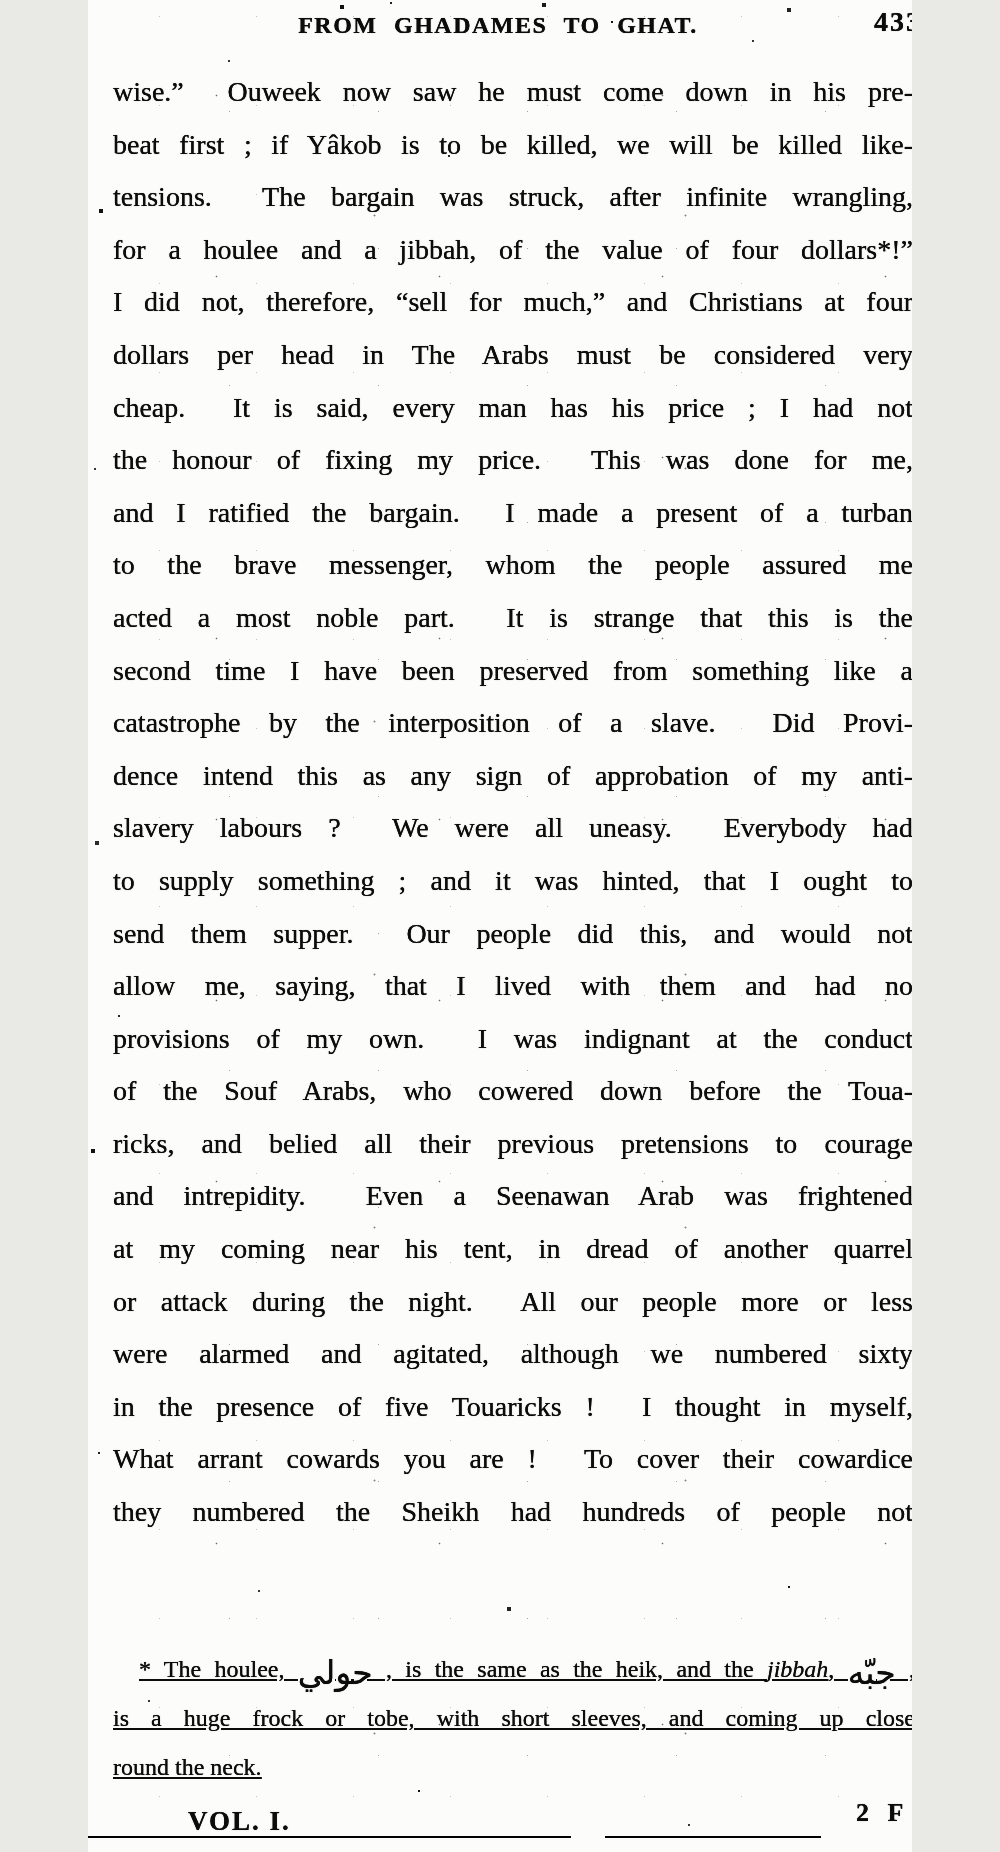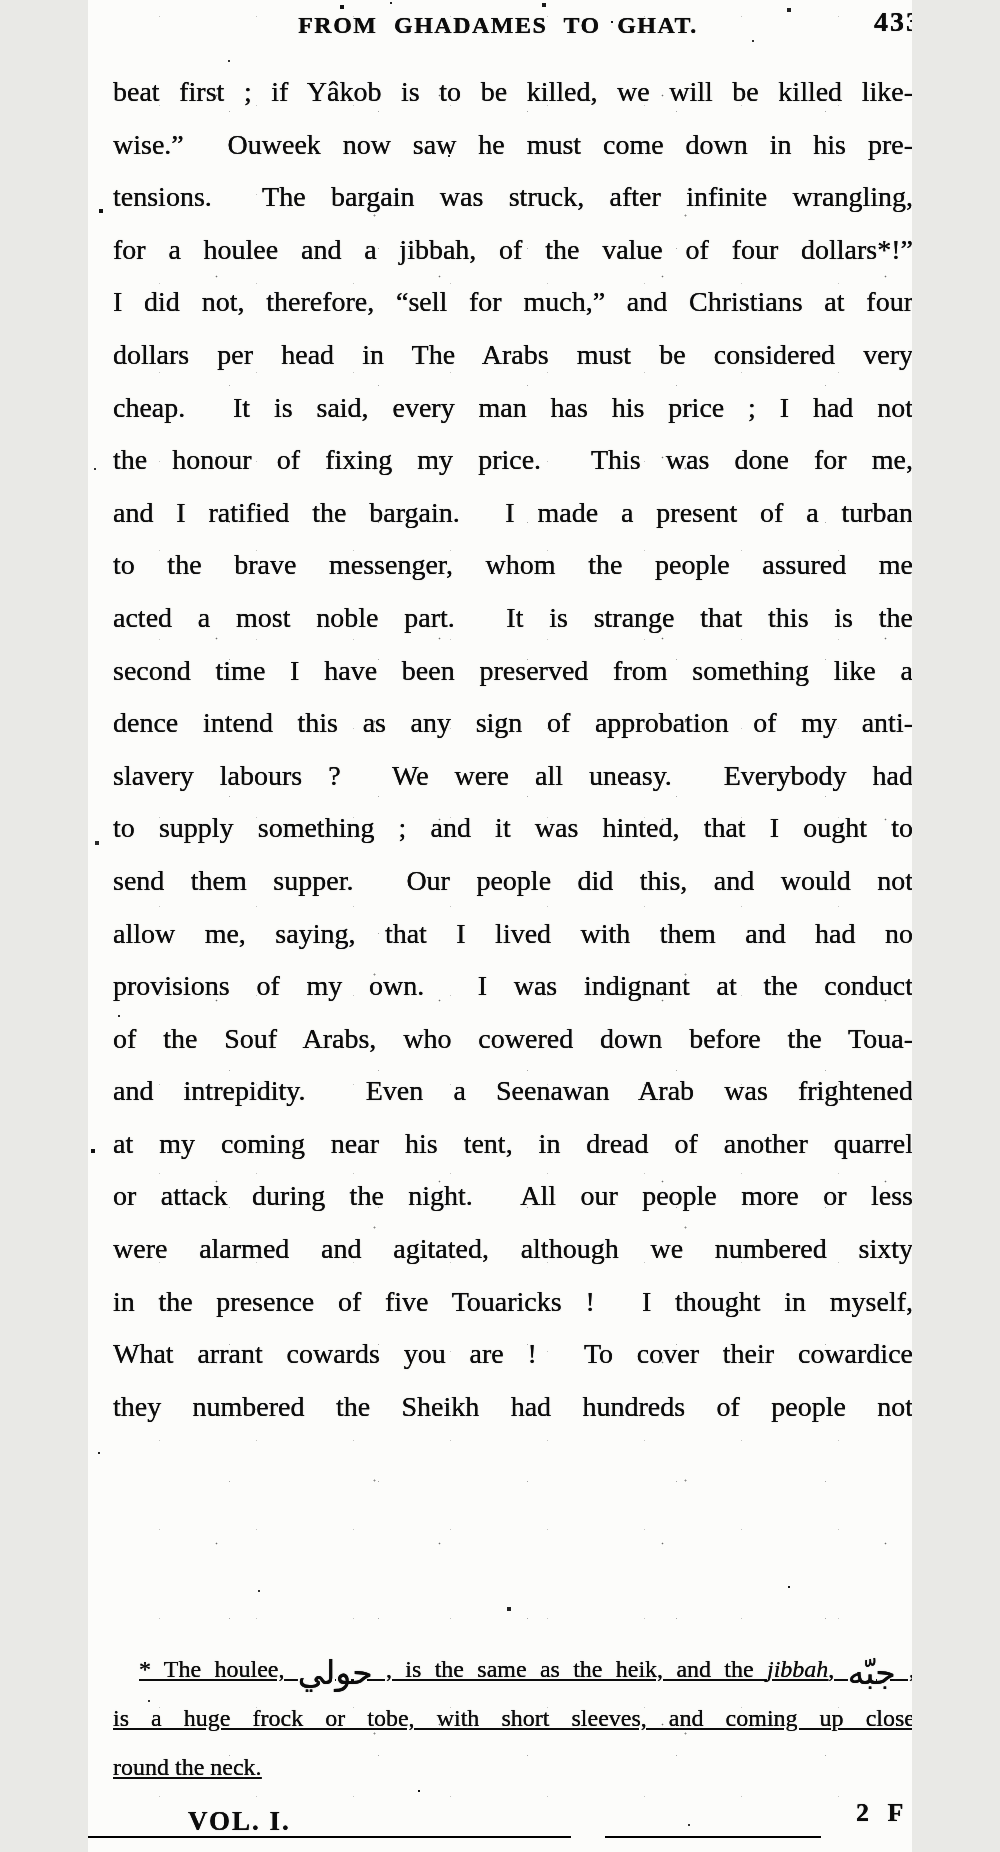--- a/index.html
+++ b/index.html
@@ -126,39 +126,41 @@
 </head>
 <body>
 
 <div class="page">
 
   <div class="running-title ink">FROM GHADAMES TO GHAT.</div>
 
   <div class="page-number ink">433</div>
 
   <div class="page-body ink">
+      <div class="bline">wise.”&nbsp; Ouweek now saw he must come down in his pre-</div>
       <div class="bline">beat first ; if Yâkob is to be killed, we will be killed like-</div>
-      <div class="bline">wise.”&nbsp; Ouweek now saw he must come down in his pre-</div>
       <div class="bline">tensions.&nbsp; The bargain was struck, after infinite wrangling,</div>
       <div class="bline">for a houlee and a jibbah, of the value of four dollars*!”</div>
       <div class="bline">I did not, therefore, “sell for much,” and Christians at four</div>
       <div class="bline">dollars per head in The Arabs must be considered very</div>
       <div class="bline">cheap.&nbsp; It is said, every man has his price ; I had not</div>
       <div class="bline">the honour of fixing my price.&nbsp; This was done for me,</div>
       <div class="bline">and I ratified the bargain.&nbsp; I made a present of a turban</div>
       <div class="bline">to the brave messenger, whom the people assured me</div>
       <div class="bline">acted a most noble part.&nbsp; It is strange that this is the</div>
       <div class="bline">second time I have been preserved from something like a</div>
+      <div class="bline">catastrophe by the interposition of a slave.&nbsp; Did Provi-</div>
       <div class="bline">dence intend this as any sign of approbation of my anti-</div>
       <div class="bline">slavery labours ?&nbsp; We were all uneasy.&nbsp; Everybody had</div>
       <div class="bline">to supply something ; and it was hinted, that I ought to</div>
       <div class="bline">send them supper.&nbsp; Our people did this, and would not</div>
       <div class="bline">allow me, saying, that I lived with them and had no</div>
       <div class="bline">provisions of my own.&nbsp; I was indignant at the conduct</div>
       <div class="bline">of the Souf Arabs, who cowered down before the Toua-</div>
+      <div class="bline">ricks, and belied all their previous pretensions to courage</div>
       <div class="bline">and intrepidity.&nbsp; Even a Seenawan Arab was frightened</div>
       <div class="bline">at my coming near his tent, in dread of another quarrel</div>
       <div class="bline">or attack during the night.&nbsp; All our people more or less</div>
       <div class="bline">were alarmed and agitated, although we numbered sixty</div>
       <div class="bline">in the presence of five Touaricks !&nbsp; I thought in myself,</div>
       <div class="bline">What arrant cowards you are !&nbsp; To cover their cowardice</div>
       <div class="bline">they numbered the Sheikh had hundreds of people not</div>
     </div>
 
   <div class="footnote ink">

